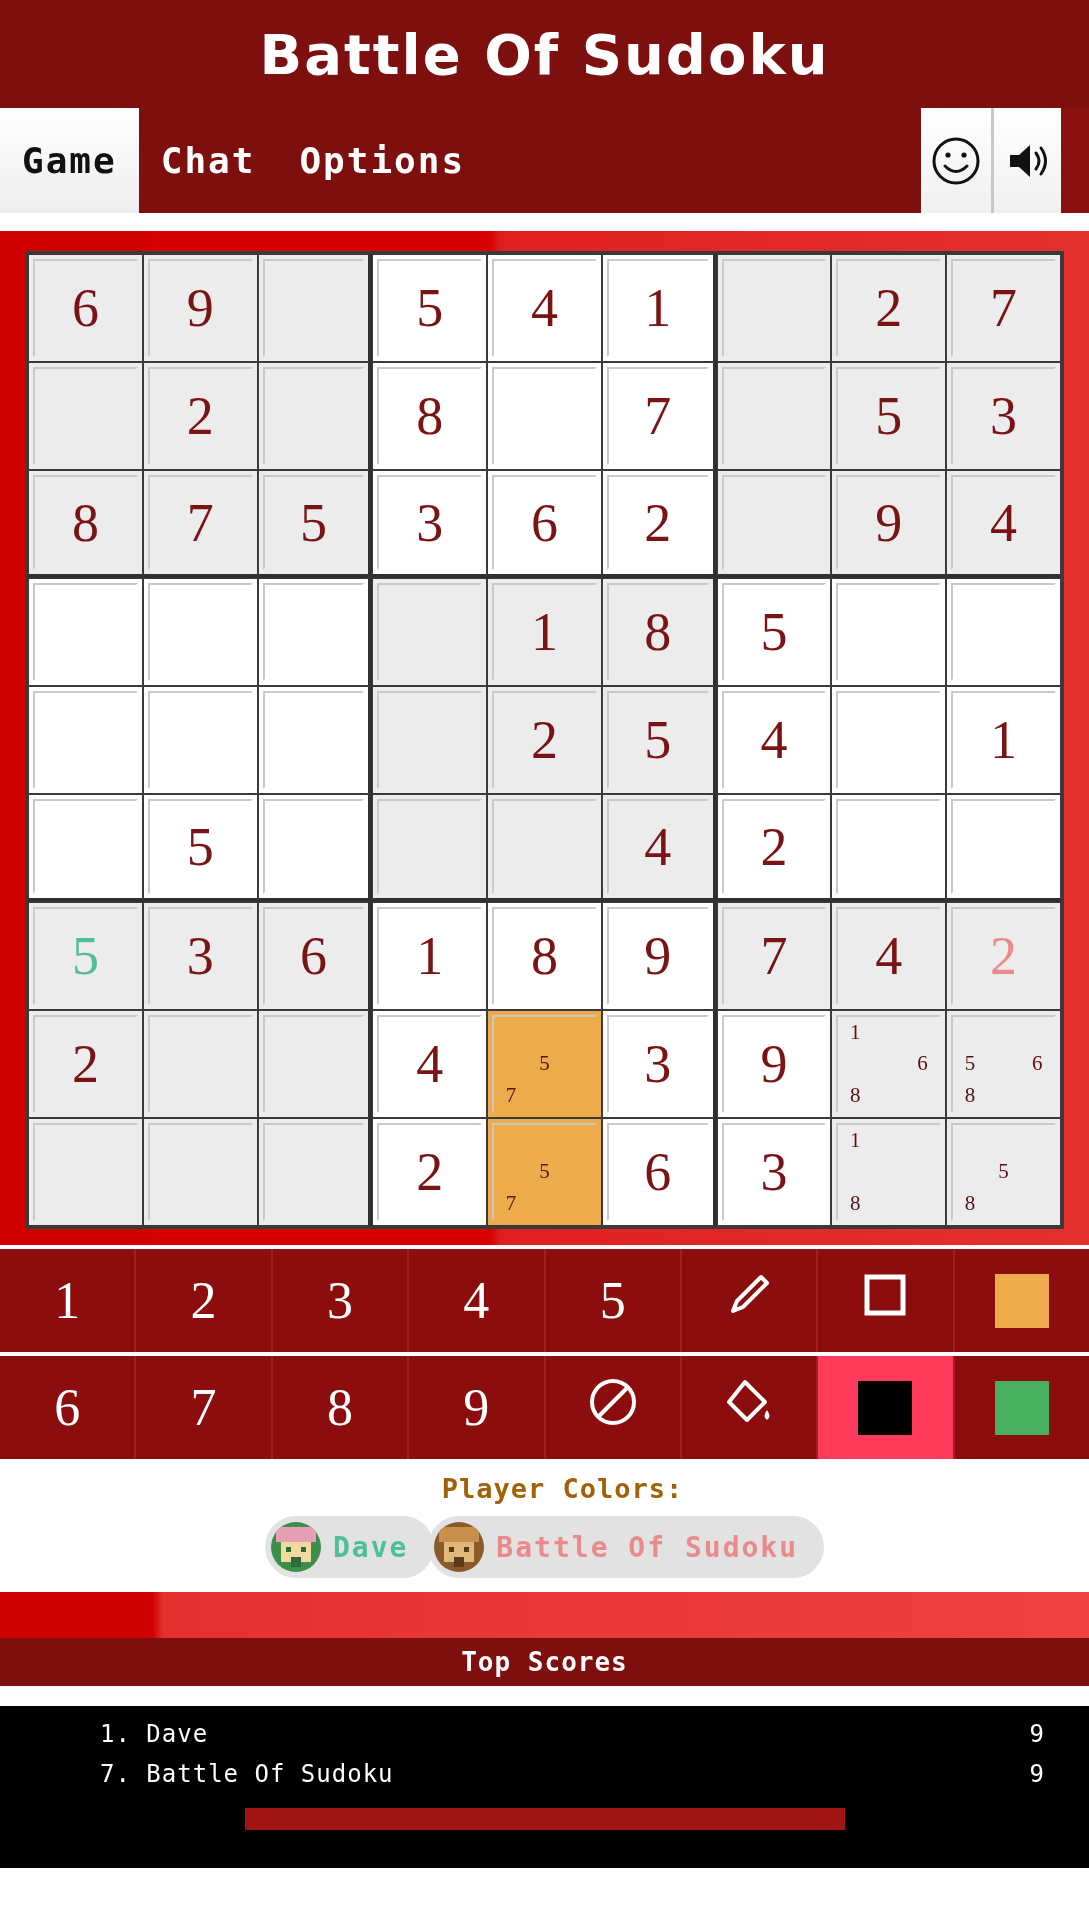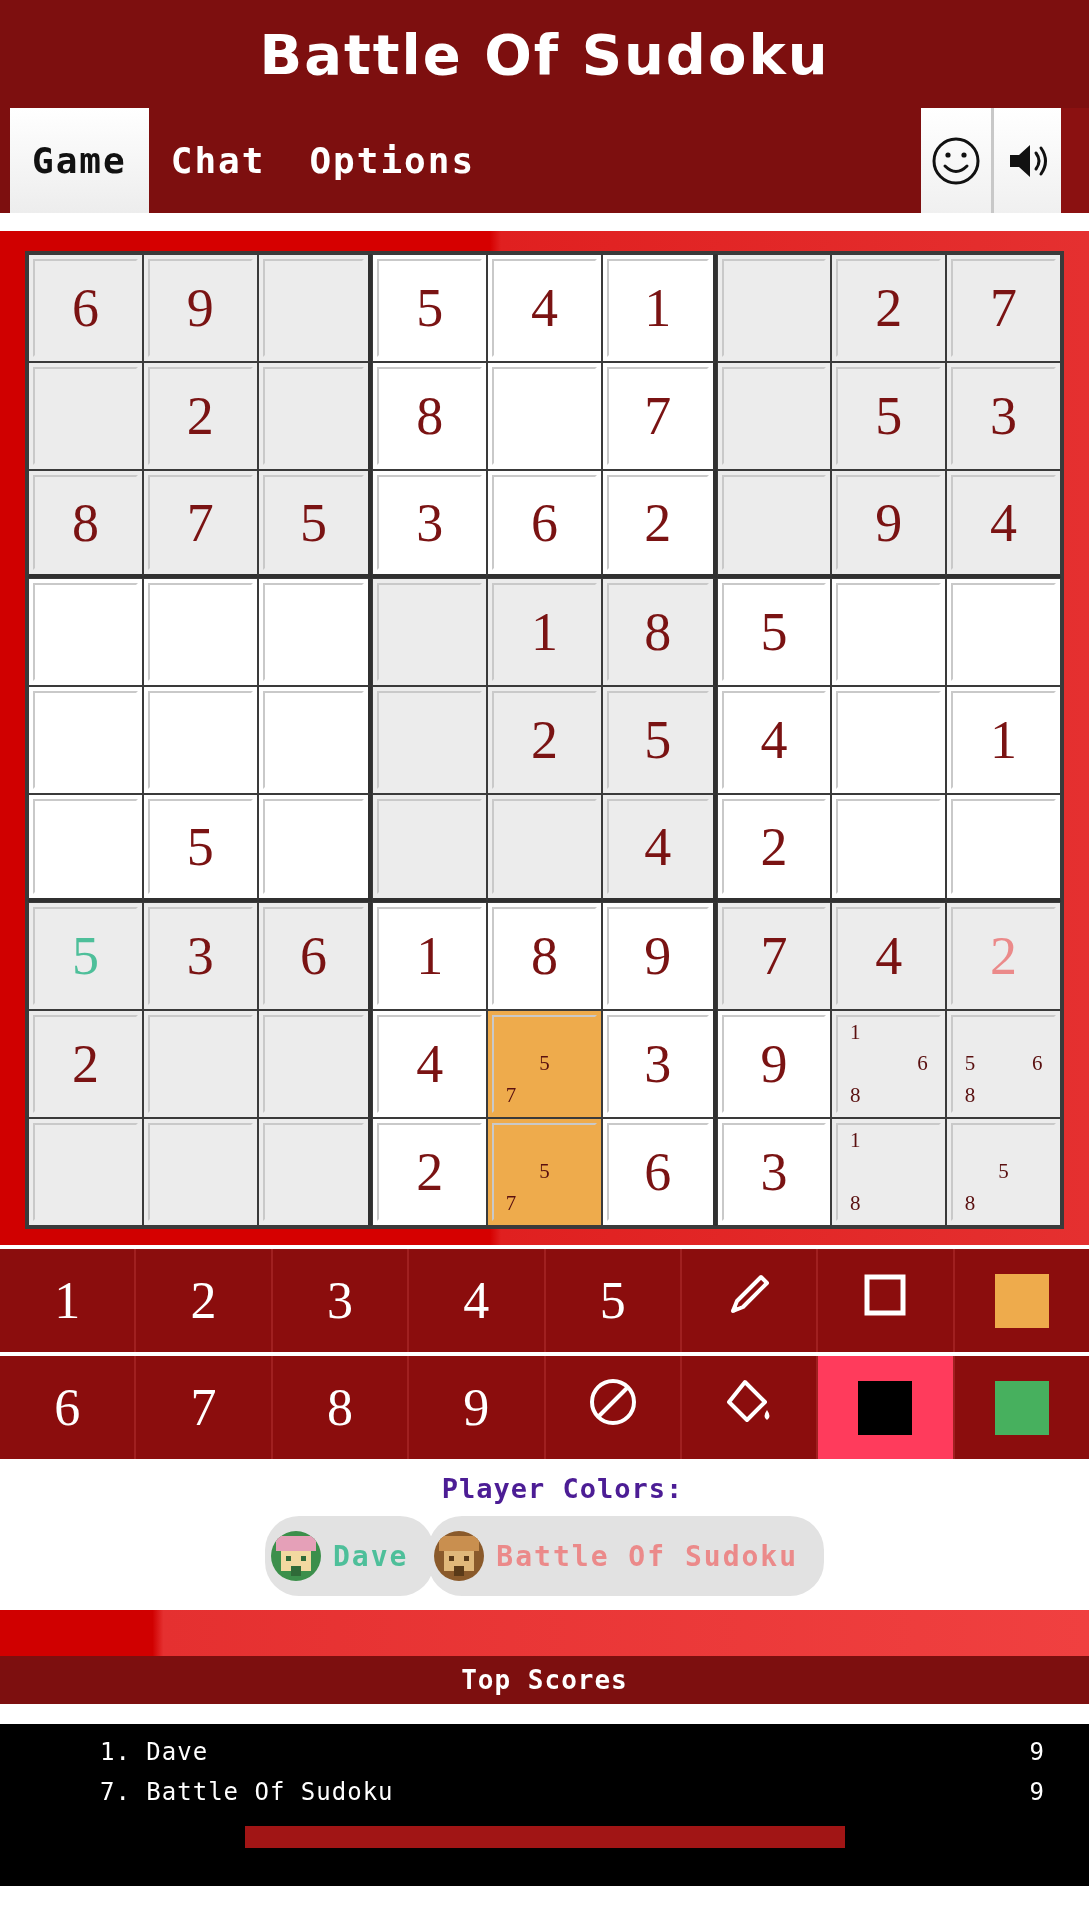--- a/index.html
+++ b/index.html
@@ -44,21 +44,20 @@
     font-weight: bold;
     font-family: "DejaVu Sans Mono", monospace;
     letter-spacing: 2px;
     padding: 0 22px;
     cursor: pointer;
     background: #7d0f0f;
   }
   .tab.active {
     background: linear-gradient(#ffffff, #ededed);
     color: #111111;
-    margin-left: 10px;
   }
   .tab-spacer { flex: 1; background: #7d0f0f; }
   .icon-tab {
     width: 70px;
     background: linear-gradient(#ffffff, #f0f0f0);
     display: flex;
     align-items: center;
     justify-content: center;
     cursor: pointer;
   }
@@ -175,39 +174,39 @@
 
   
   .player-colors {
     background: #ffffff;
     padding-top: 14px;
     text-align: center;
   }
   .pc-title {
     font-size: 27px;
     font-weight: bold;
-    color: #4c1d95;
+    color: #a16207;
     font-family: "DejaVu Sans Mono", monospace;
     letter-spacing: 1px;
     padding-left: 36px;
   }
   .pc-row {
     display: flex;
     justify-content: center;
     align-items: center;
     margin-top: 12px;
     gap: 0;
   }
   .pc-chip {
     display: flex;
     align-items: center;
     background: #e2e2e2;
     border-radius: 34px;
     padding: 6px 26px 6px 6px;
-    height: 80px;
+    height: 62px;
   }
   .pc-chip + .pc-chip { margin-left: -6px; }
   .pc-avatar {
     width: 50px; height: 50px;
     border-radius: 50%;
     margin-right: 12px;
     flex: 0 0 auto;
     overflow: hidden;
     position: relative;
   }

